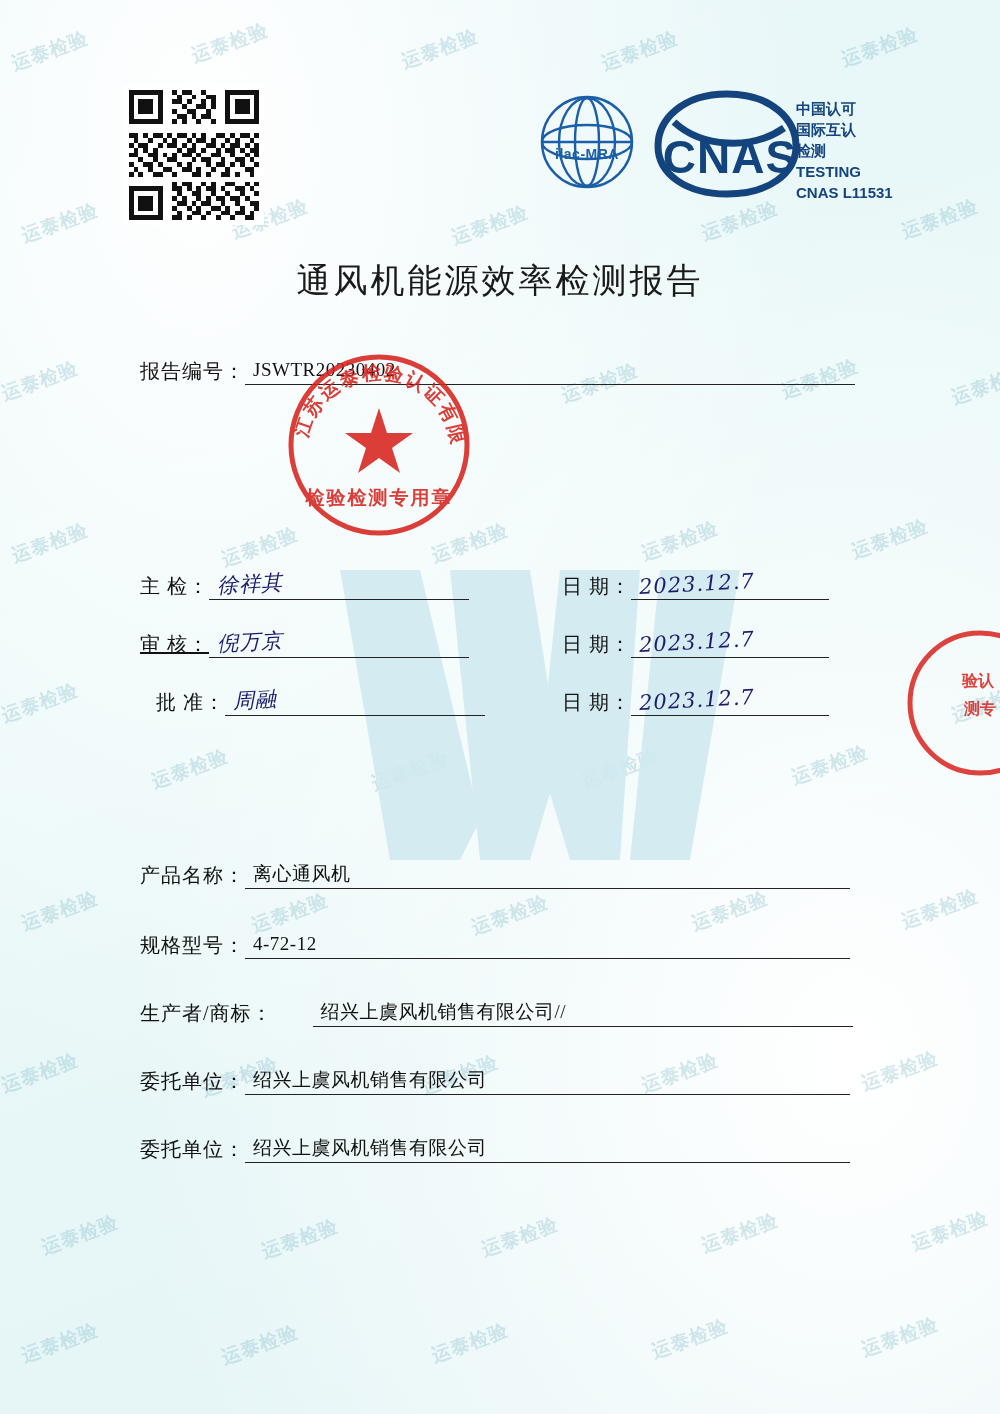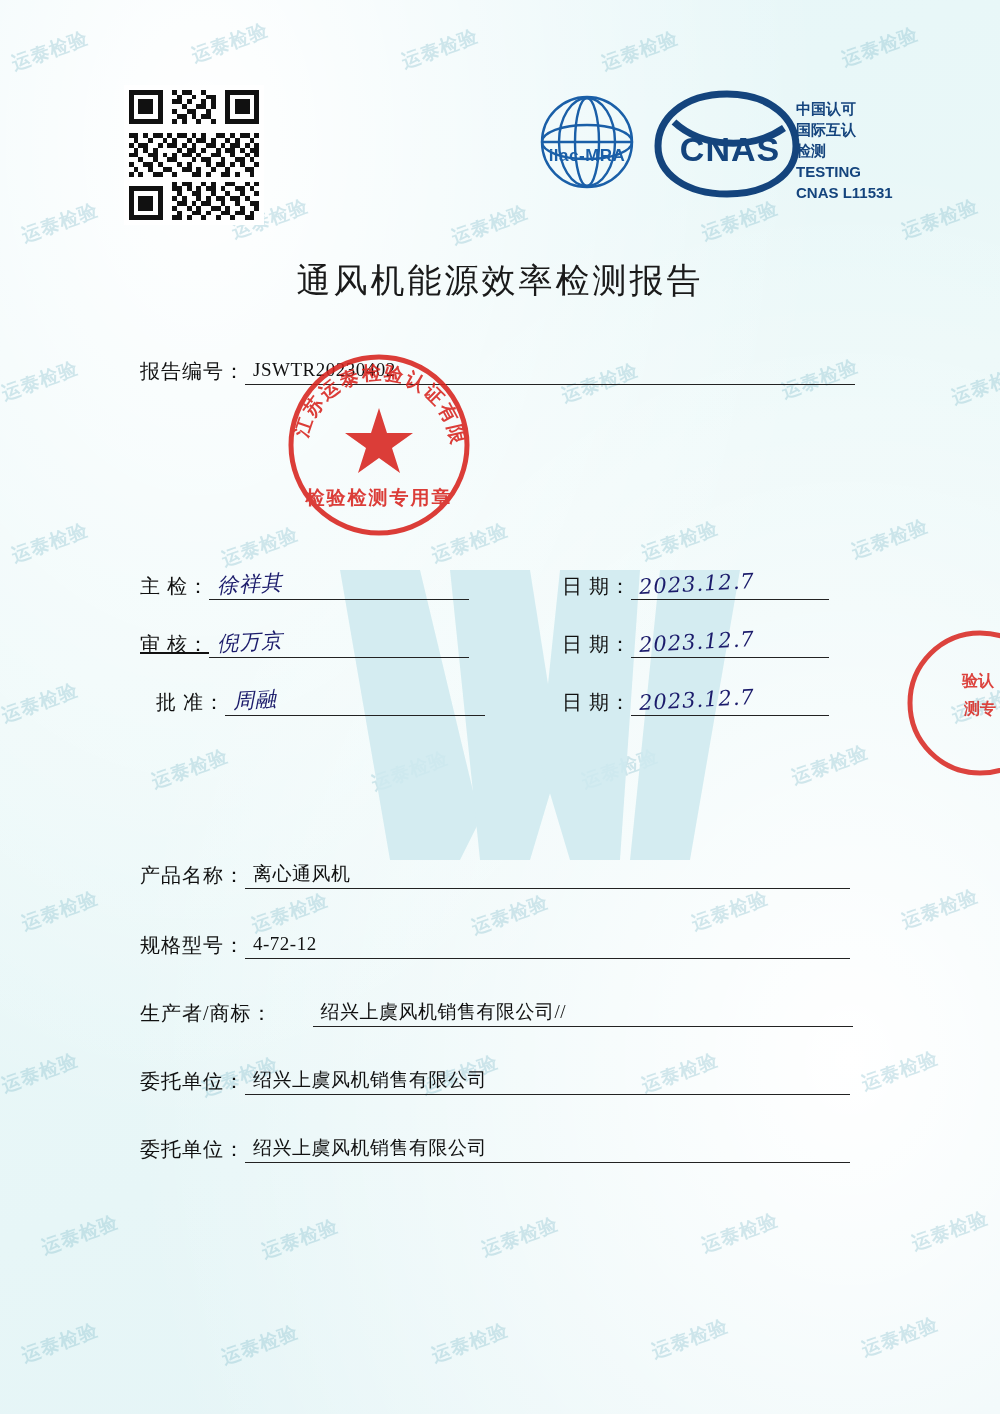--- a/index.html
+++ b/index.html
@@ -94,40 +94,40 @@
     width: 126px;
     height: 112px;
   }
   .ilac-text {
     position: absolute;
     left: 0;
     top: 56px;
     width: 126px;
     text-align: center;
     font-family: "Liberation Sans", sans-serif;
-    font-size: 17px;
+    font-size: 14px;
     font-weight: bold;
     color: #1a5fa8;
     letter-spacing: 0.5px;
   }
   .cnas {
     position: absolute;
     left: 652px;
     top: 10px;
     width: 150px;
     height: 112px;
   }
   .cnas-text {
     position: absolute;
     left: 8px;
     top: 42px;
     width: 140px;
     text-align: center;
     font-family: "Liberation Sans", sans-serif;
-    font-size: 34px;
+    font-size: 46px;
     font-weight: bold;
     color: #14447d;
     letter-spacing: 1px;
   }
   .cnas-info {
     position: absolute;
     left: 796px;
     top: 20px;
     width: 190px;
     font-family: "Liberation Sans", sans-serif;

